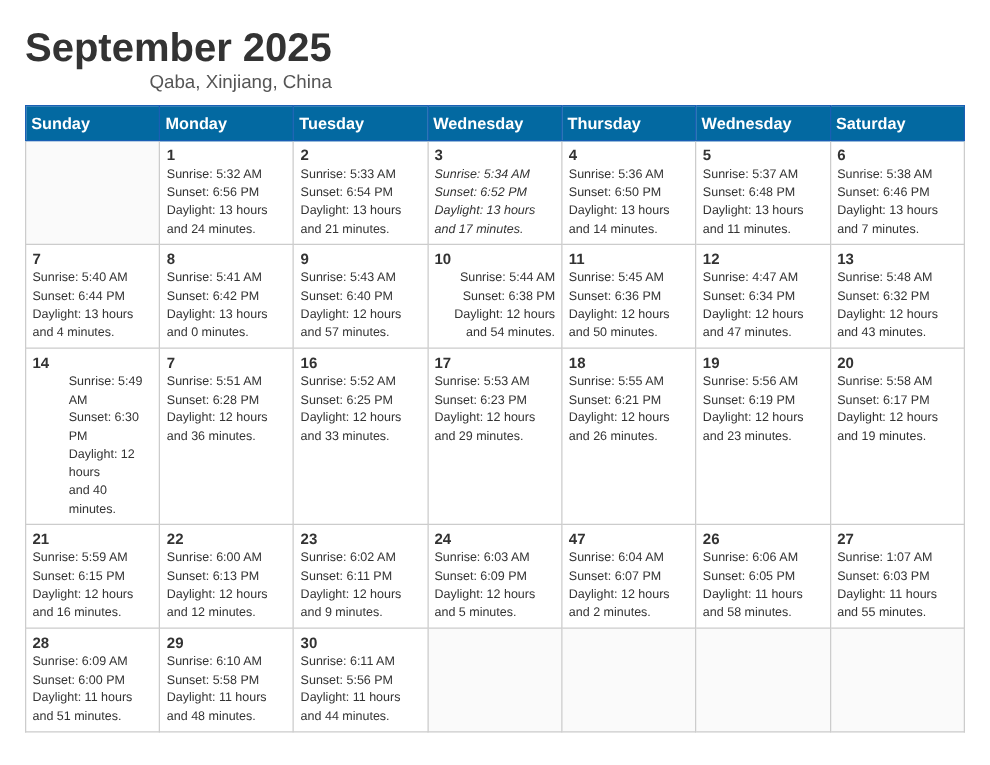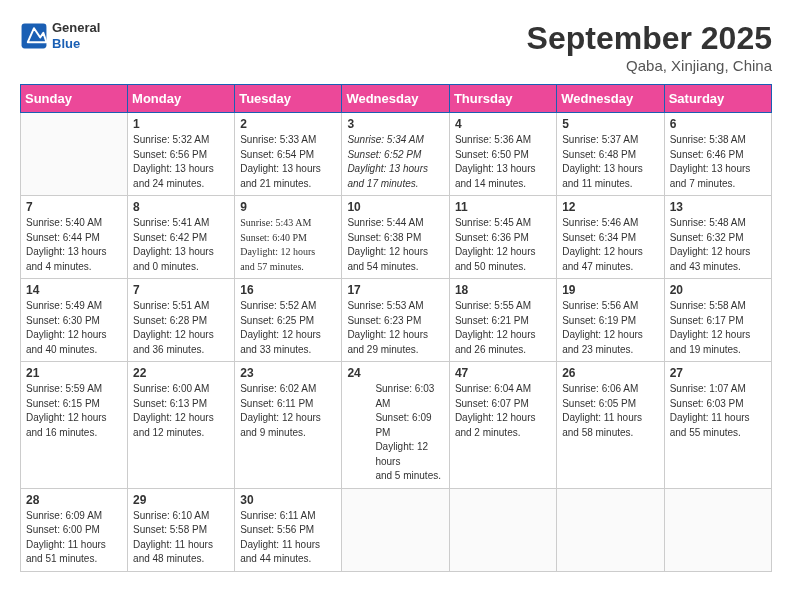--- a/index.html
+++ b/index.html
@@ -45,21 +45,21 @@
     .location {
       font-size: 15px;
       color: #555;
     }
     .calendar {
       width: 100%;
       border-collapse: collapse;
       border: 1px solid #ccc;
     }
     .calendar th {
-      background: #ec4899;
+      background: #0369a1;
       color: #fff;
       padding: 6px 4px;
       font-size: 13px;
       text-align: left;
       border: 1px solid #1a5fb4;
     }
     .calendar td {
       vertical-align: top;
       border: 1px solid #ccc;
       padding: 4px 5px;
@@ -80,30 +80,20 @@
       line-height: 1.45;
     }
     .empty-cell {
       background: #fafafa;
     }
   </style>
 </head>
 <body>
 
 <div class="header">
-  <div class="logo">
-    <svg class="logo-icon" viewBox="0 0 36 36">
-      <rect x="2" y="2" width="32" height="32" rx="4" fill="#1a5fb4"></rect>
-      <polygon points="10,26 18,8 26,20 30,14 34,26" fill="none" stroke="white" stroke-width="2.5" stroke-linejoin="round"></polygon>
-    </svg>
-    <div class="logo-text">
-      <span class="general">General</span>
-      <span class="blue">Blue</span>
-    </div>
-  </div>
   <div class="title-block">
     <div class="month-title">September 2025</div>
     <div class="location">Qaba, Xinjiang, China</div>
   </div>
 </div>
 
 <table class="calendar">
   <thead>
     <tr>
     <th>Sunday</th>
@@ -171,58 +161,58 @@
         </td>
         <td>
           <span class="day-num">8</span>
           <div class="cell-info" style="white-space: pre-line;">Sunrise: 5:41 AM
 Sunset: 6:42 PM
 Daylight: 13 hours
 and 0 minutes.</div>
         </td>
         <td>
           <span class="day-num">9</span>
-          <div class="cell-info" style="white-space: pre-line; font-family: Liberation Serif, serif;">Sunrise: 5:43 AM
+          <div class="cell-info" style="white-space: pre-line;">Sunrise: 5:43 AM
 Sunset: 6:40 PM
 Daylight: 12 hours
 and 57 minutes.</div>
         </td>
         <td>
           <span class="day-num">10</span>
-          <div class="cell-info" style="white-space: pre-line;">Sunrise: 5:44 AM
+          <div class="cell-info" style="white-space: pre-line; text-align: right;">Sunrise: 5:44 AM
 Sunset: 6:38 PM
 Daylight: 12 hours
 and 54 minutes.</div>
         </td>
         <td>
           <span class="day-num">11</span>
           <div class="cell-info" style="white-space: pre-line;">Sunrise: 5:45 AM
 Sunset: 6:36 PM
 Daylight: 12 hours
 and 50 minutes.</div>
         </td>
         <td>
           <span class="day-num">12</span>
-          <div class="cell-info" style="white-space: pre-line;">Sunrise: 5:46 AM
+          <div class="cell-info" style="white-space: pre-line;">Sunrise: 4:47 AM
 Sunset: 6:34 PM
 Daylight: 12 hours
 and 47 minutes.</div>
         </td>
         <td>
           <span class="day-num">13</span>
           <div class="cell-info" style="white-space: pre-line;">Sunrise: 5:48 AM
 Sunset: 6:32 PM
 Daylight: 12 hours
 and 43 minutes.</div>
         </td>
       </tr>
       <tr>
         <td>
           <span class="day-num">14</span>
-          <div class="cell-info" style="white-space: pre-line;">Sunrise: 5:49 AM
+          <div class="cell-info" style="white-space: pre-line; margin-left: 29px;">Sunrise: 5:49 AM
 Sunset: 6:30 PM
 Daylight: 12 hours
 and 40 minutes.</div>
         </td>
         <td>
           <span class="day-num">7</span>
           <div class="cell-info" style="white-space: pre-line;">Sunrise: 5:51 AM
 Sunset: 6:28 PM
 Daylight: 12 hours
 and 36 minutes.</div>
@@ -280,21 +270,21 @@
         </td>
         <td>
           <span class="day-num">23</span>
           <div class="cell-info" style="white-space: pre-line;">Sunrise: 6:02 AM
 Sunset: 6:11 PM
 Daylight: 12 hours
 and 9 minutes.</div>
         </td>
         <td>
           <span class="day-num">24</span>
-          <div class="cell-info" style="white-space: pre-line; margin-left: 28px;">Sunrise: 6:03 AM
+          <div class="cell-info" style="white-space: pre-line;">Sunrise: 6:03 AM
 Sunset: 6:09 PM
 Daylight: 12 hours
 and 5 minutes.</div>
         </td>
         <td>
           <span class="day-num">47</span>
           <div class="cell-info" style="white-space: pre-line;">Sunrise: 6:04 AM
 Sunset: 6:07 PM
 Daylight: 12 hours
 and 2 minutes.</div>

